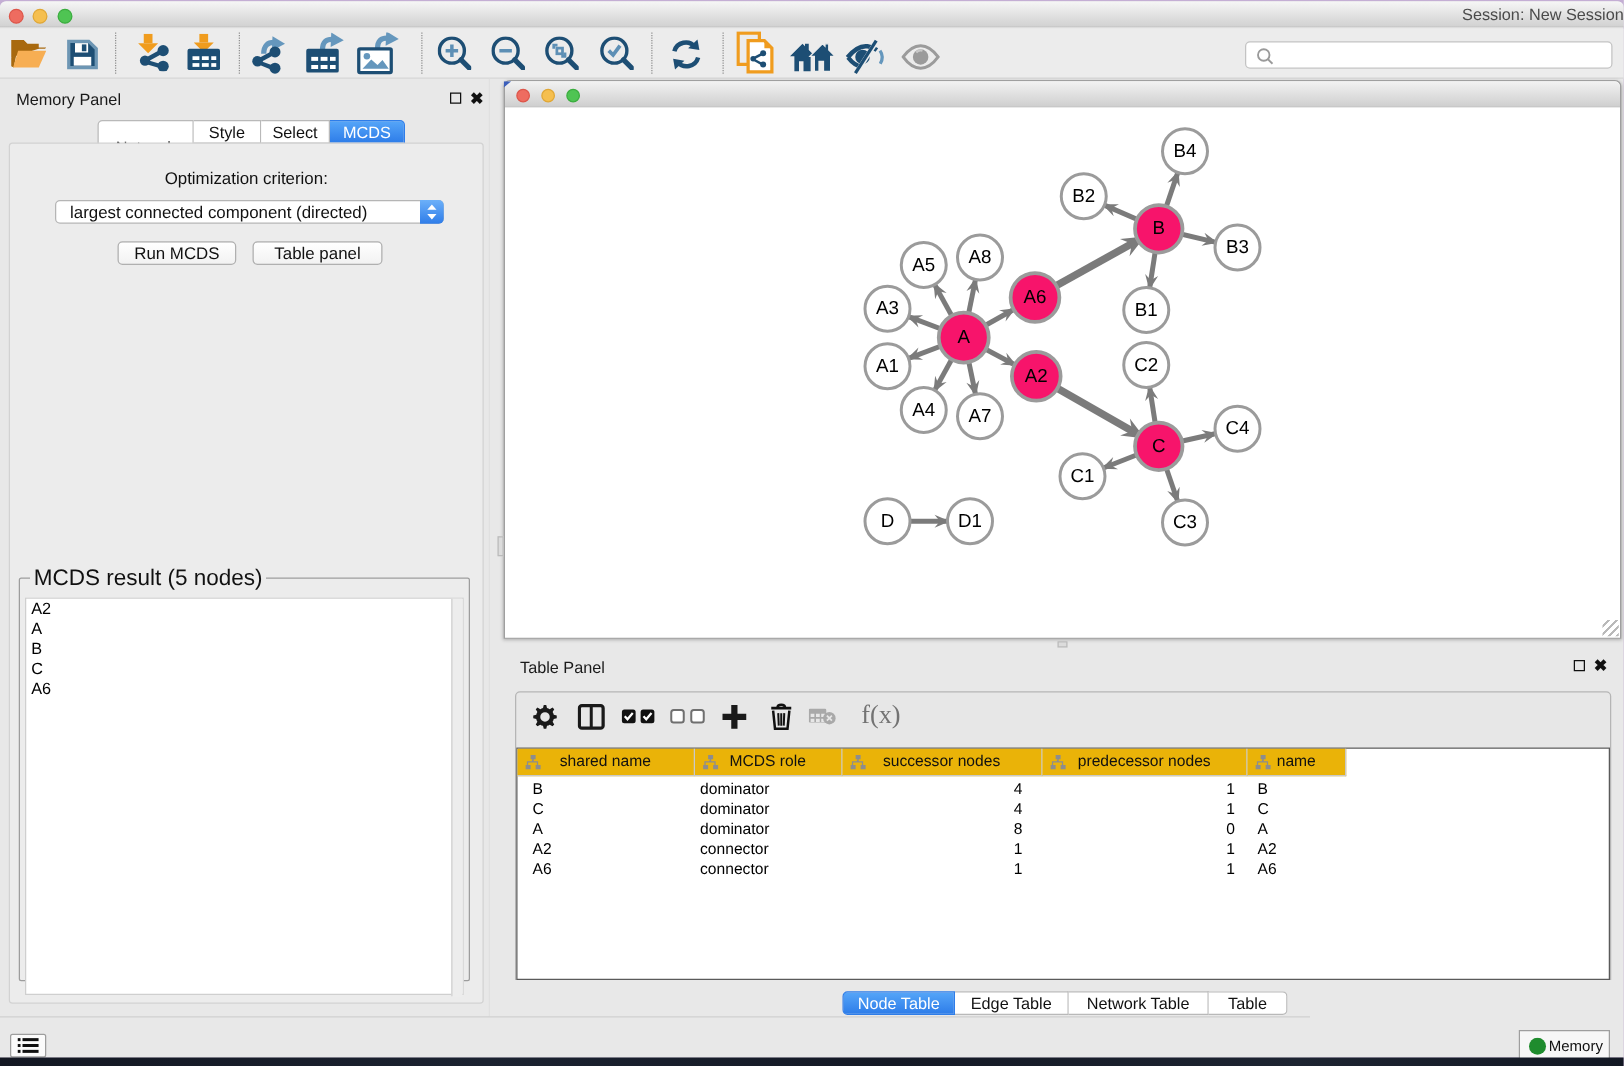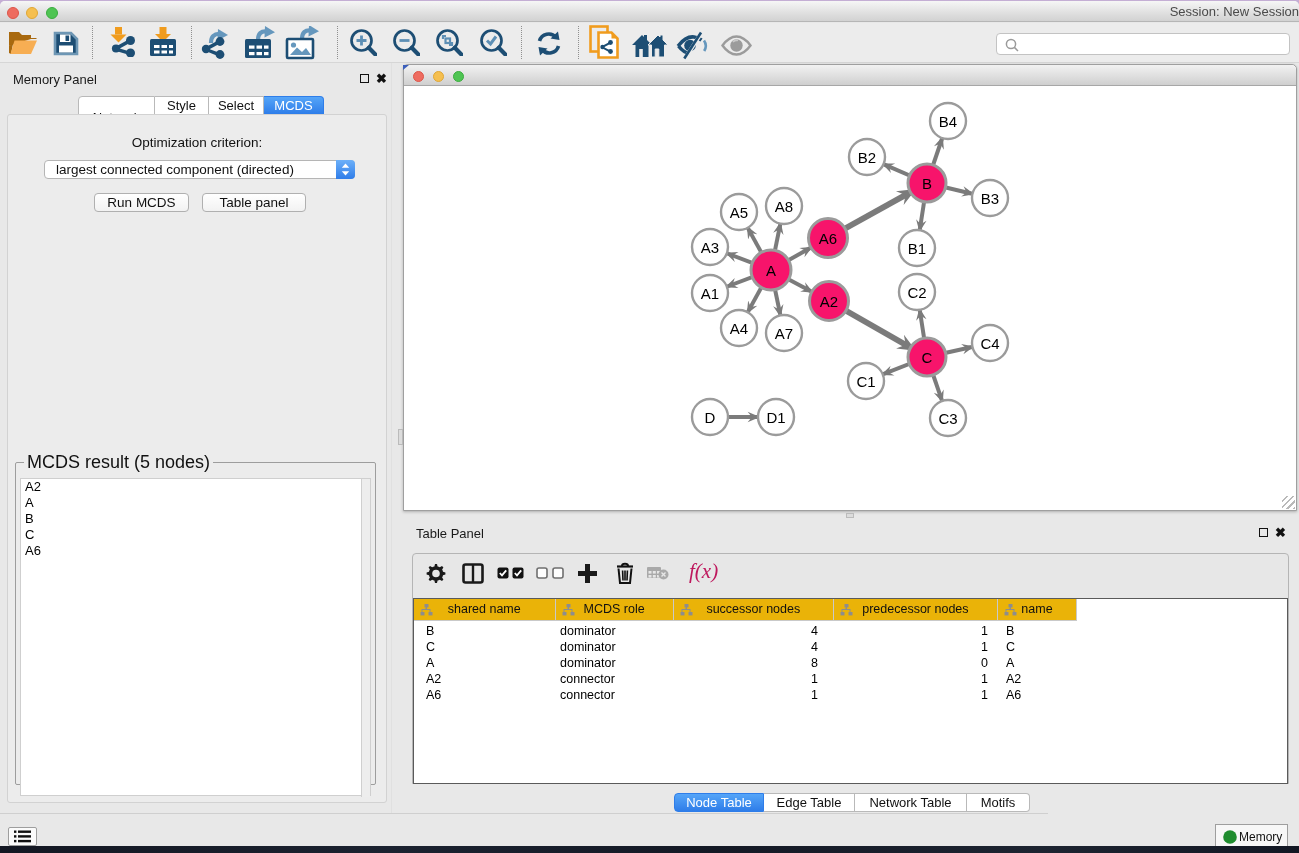--- a/index.html
+++ b/index.html
@@ -403,21 +403,21 @@
             <rect x="1.5" y="5" width="3" height="2.6" fill="#e7e7e7"></rect>
             <rect x="5.8" y="5" width="3" height="2.6" fill="#e7e7e7"></rect>
             <rect x="10" y="5" width="3" height="2.6" fill="#e7e7e7"></rect>
             <rect x="1.5" y="9" width="3" height="2.6" fill="#e7e7e7"></rect>
             <rect x="5.8" y="9" width="3" height="2.6" fill="#e7e7e7"></rect>
             <rect x="10" y="9" width="3" height="2.6" fill="#e7e7e7"></rect>
             <circle cx="16.5" cy="8.5" r="5"></circle>
             <path d="M14.5,6.5 L18.5,10.5 M18.5,6.5 L14.5,10.5" stroke="#e7e7e7" stroke-width="1.4"></path>
           </g>
         </svg>
-<div style="position:absolute;left:276px;top:5px;font-family:'Liberation Serif',serif;font-style:italic;font-size:21px;color:#be185d;">f(x)</div>
+<div style="position:absolute;left:276px;top:5px;font-family:'Liberation Serif',serif;font-size:21px;color:#737373;">f(x)</div>
 </div>
     <div id="tp-table">
 <div class="th" style="left:0px;width:141.5px;">shared name<svg width="13" height="12" viewBox="0 0 13 12" style="position:absolute;left:6px;top:5px">
             <g fill="#8d8d8d">
               <rect x="4.5" y="0" width="4" height="3.4"></rect>
               <rect x="0.5" y="8" width="4" height="3.4"></rect>
               <rect x="8.5" y="8" width="4" height="3.4"></rect>
               <path d="M6,3 h1 v3 h-4.5 v2 h-1 v-3 h9 v3 h-1 v-2 h-4.5 Z"></path>
             </g>
           </svg></div>
@@ -477,21 +477,21 @@
 <div class="td" style="left:146px;top:88px;">connector</div>
 <div class="td" style="left:300px;top:88px;width:104px;text-align:right;">1</div>
 <div class="td" style="left:470px;top:88px;width:104px;text-align:right;">1</div>
 <div class="td" style="left:592px;top:88px;">A6</div>
 </div>
   </div>
   <div class="tabrow" style="left:674px;top:792px;">
     <div class="btab first sel" style="width:90px;padding:0;">Node Table</div>
       <div class="btab" style="width:91px;padding:0;">Edge Table</div>
       <div class="btab" style="width:112px;padding:0;">Network Table</div>
-      <div class="btab last" style="width:63px;padding:0;">Motifs</div>
+      <div class="btab last" style="width:63px;padding:0;">Table</div>
   </div>
   <div id="statusbar">
     <div id="listbtn">
         <svg width="17" height="13" viewBox="0 0 17 13" style="position:absolute;left:5px;top:2px">
           <g fill="#111">
             <rect x="0" y="0.5" width="2.4" height="2.4"></rect>
             <rect x="4" y="0.5" width="13" height="2.4"></rect>
             <rect x="0" y="5.2" width="2.4" height="2.4"></rect>
             <rect x="4" y="5.2" width="13" height="2.4"></rect>
             <rect x="0" y="9.9" width="2.4" height="2.4"></rect>

